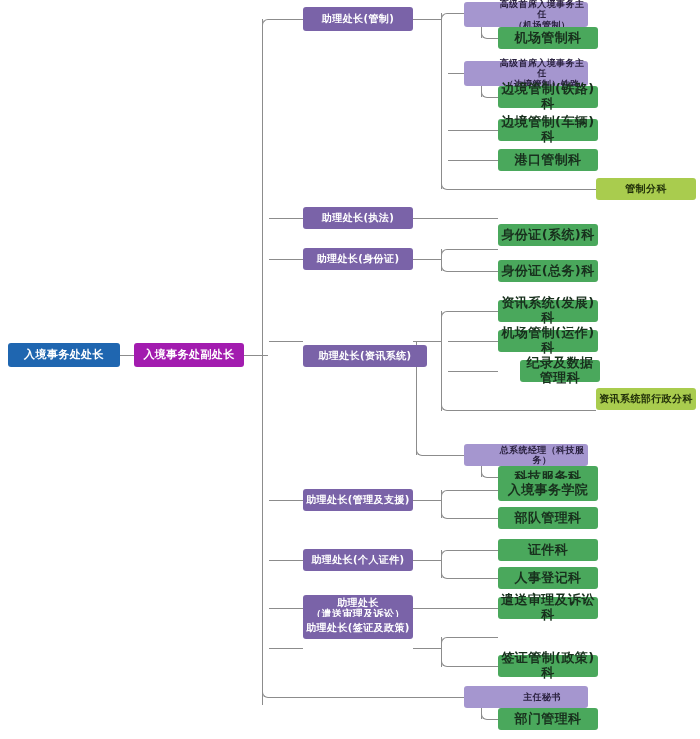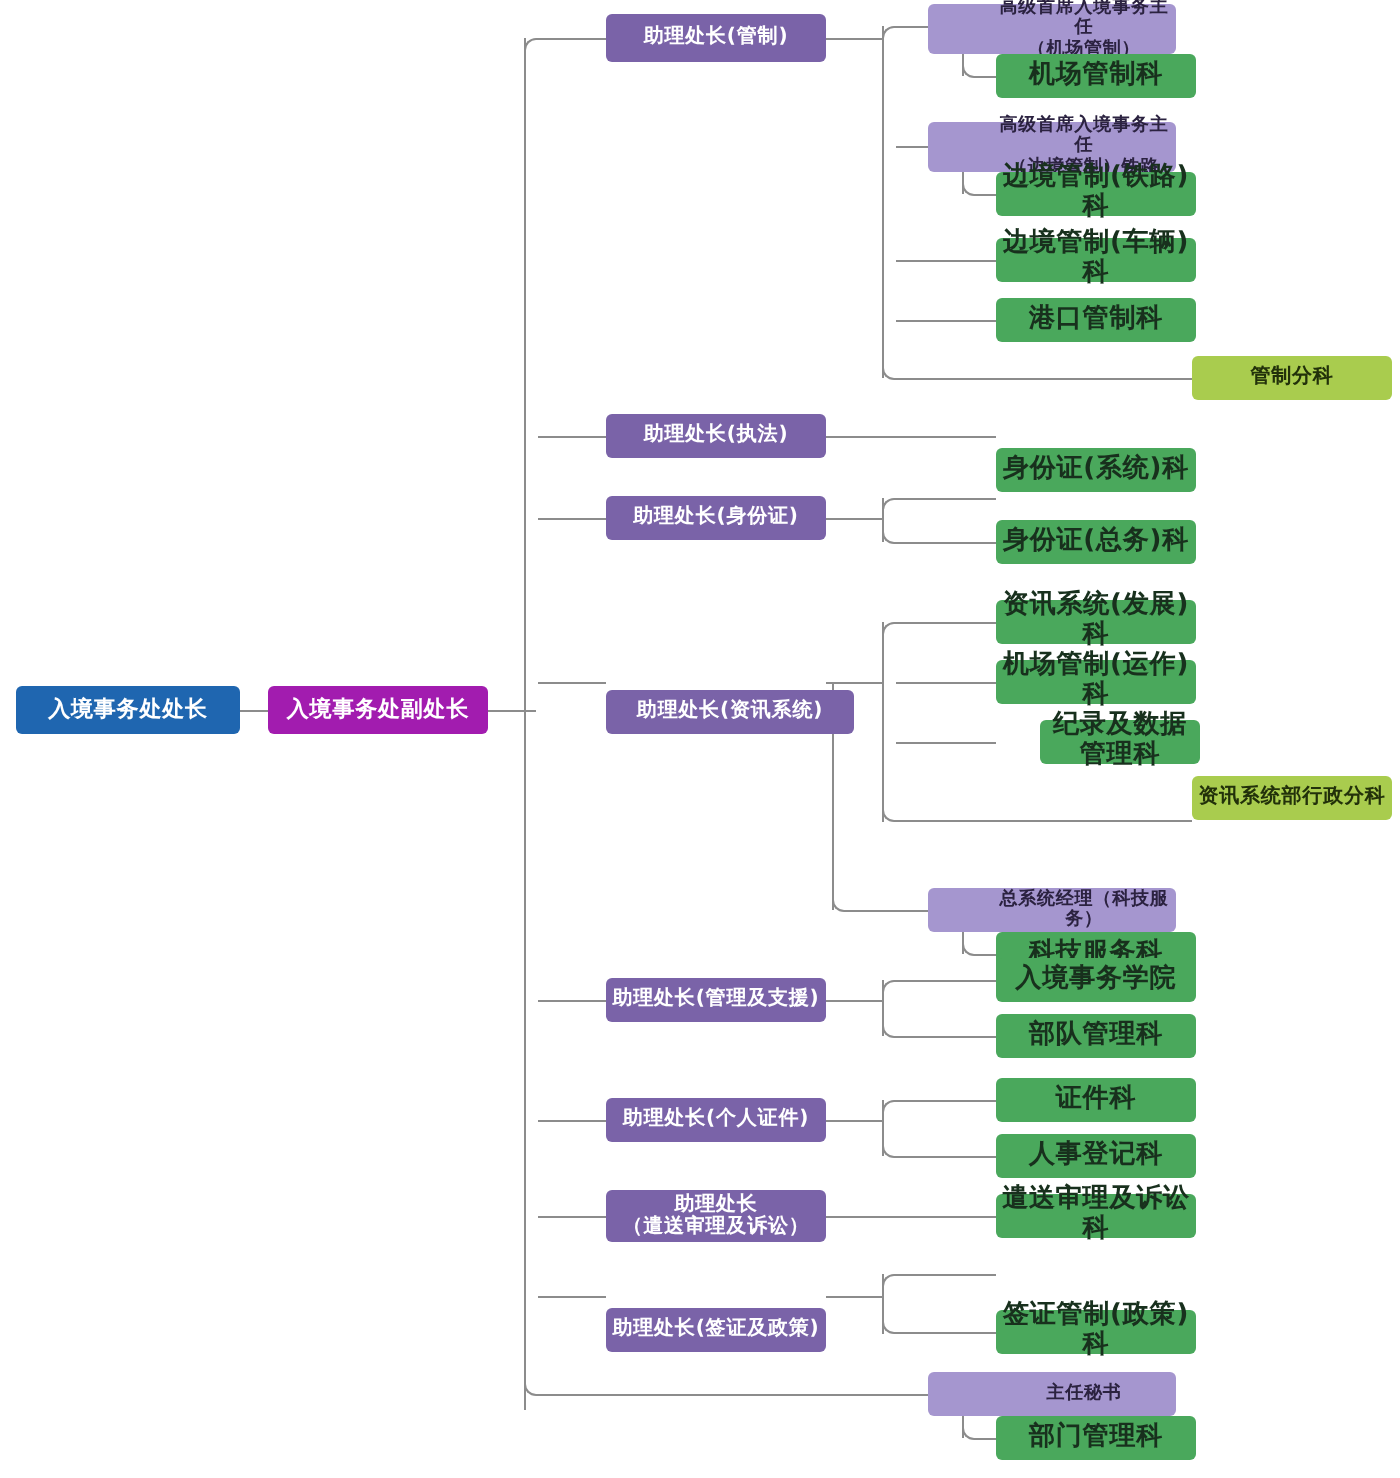--- a/index.html
+++ b/index.html
@@ -158,21 +158,21 @@
   <div class="h" style="left:448px;top:578px;width:50px;"></div>
   <div class="node n-green" style="left:498px;top:567px;width:100px;height:22px;">人事登记科</div>
 
   <div class="h" style="left:269px;top:608px;width:34px;"></div>
   <div class="node n-purple" style="left:303px;top:595px;width:110px;height:26px;">助理处长
 （遣送审理及诉讼）</div>
   <div class="h" style="left:413px;top:608px;width:85px;"></div>
   <div class="node n-green" style="left:498px;top:597px;width:100px;height:22px;">遣送审理及诉讼科</div>
 
   <div class="h" style="left:269px;top:648px;width:34px;"></div>
-  <div class="node n-purple" style="left:303px;top:654px;width:110px;height:22px;">助理处长(签证及政策)</div>
+  <div class="node n-purple" style="left:303px;top:617px;width:110px;height:22px;">助理处长(签证及政策)</div>
   <div class="h" style="left:413px;top:648px;width:28px;"></div>
   <div class="v" style="left:441px;top:637px;height:30px;"></div>
   <div class="elbow el-tl" style="left:441px;top:637px;width:8px;height:8px;"></div>
   <div class="elbow el-bl" style="left:441px;top:659px;width:8px;height:8px;"></div>
   <div class="h" style="left:448px;top:637px;width:50px;"></div>
   <div class="h" style="left:448px;top:666px;width:50px;"></div>
   <div class="node n-green" style="left:498px;top:655px;width:100px;height:22px;">签证管制(政策)科</div>
 
   <div class="h" style="left:269px;top:697px;width:195px;"></div>
   <div class="node n-lilac" style="left:464px;top:686px;width:124px;height:22px;">主任秘书</div>

